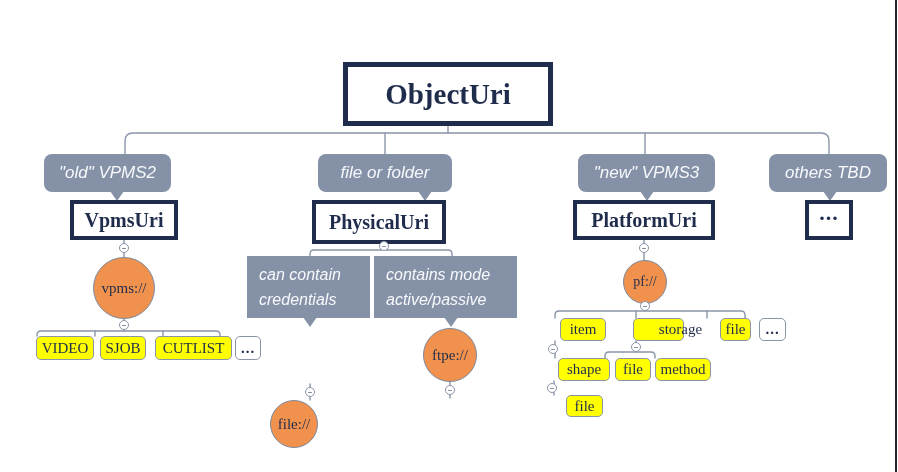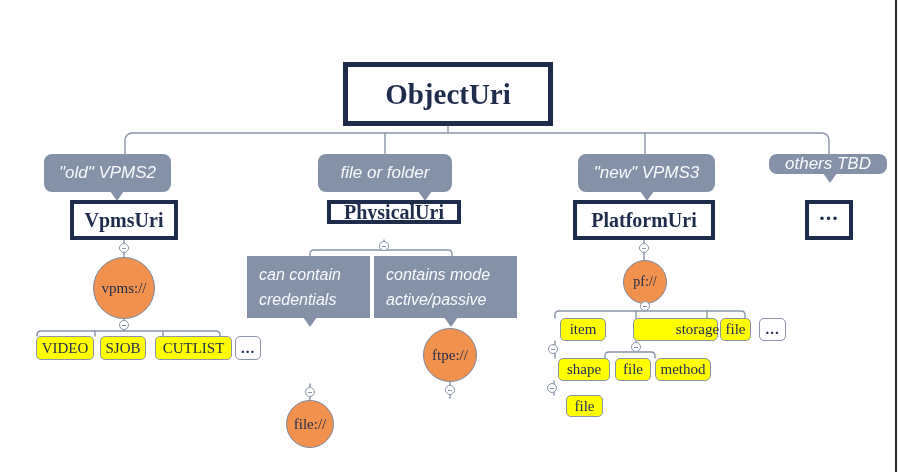--- a/index.html
+++ b/index.html
@@ -117,38 +117,38 @@
     <span>CUTLIST</span>
   </div>
   <div class="chip white" style="left:207px;top:336px;width:26px;">
     <span>...</span>
   </div>
 
   <div class="bubble" style="left:318px;top:154px;width:134px;height:38px;">
     <span>file or folder</span>
     <i class="tail" style="left:100px;"></i>
   </div>
-  <div class="navybox topic" style="left:327px;top:200px;width:134px;height:24px;">
+  <div class="navybox topic" style="left:312px;top:200px;width:134px;height:44px;">
     <span>PhysicalUri</span>
   </div>
   <div class="toggle" style="left:379px;top:241px;"></div>
 
   <div class="infobox" style="left:247px;top:256px;width:123px;height:62px;">
     <span>can contain</span>
     <span>credentials</span>
     <i class="tail" style="left:56px;"></i>
   </div>
   <div class="infobox" style="left:374px;top:256px;width:143px;height:62px;">
     <span>contains mode</span>
     <span>active/passive</span>
     <i class="tail" style="left:70px;"></i>
   </div>
 
   <div class="toggle" style="left:305px;top:387px;"></div>
-  <div class="circle" style="left:286px;top:400px;width:48px;height:48px;">
+  <div class="circle" style="left:270px;top:400px;width:48px;height:48px;">
     <span>file://</span>
   </div>
 
   <div class="circle" style="left:423px;top:328px;width:54px;height:54px;">
     <span>ftpe://</span>
   </div>
   <div class="toggle" style="left:445px;top:385px;"></div>
 
   <div class="bubble" style="left:578px;top:154px;width:137px;height:38px;">
     <span>"new" VPMS3</span>
@@ -159,21 +159,21 @@
   </div>
   <div class="toggle" style="left:639px;top:243px;"></div>
   <div class="circle" style="left:623px;top:260px;width:44px;height:44px;font-size:14px;justify-content:center;">
     <span>pf://</span>
   </div>
   <div class="toggle" style="left:640px;top:301px;"></div>
 
   <div class="chip small" style="left:532px;top:318px;width:46px;">
     <span>item</span>
   </div>
-  <div class="chip small" style="left:605px;top:318px;width:85px;padding-left:44px;">
+  <div class="chip small" style="left:605px;top:318px;width:51px;padding-left:44px;">
     <span>storage</span>
   </div>
   <div class="chip small" style="left:692px;top:318px;width:31px;">
     <span>file</span>
   </div>
   <div class="chip white small" style="left:731px;top:318px;width:27px;">
     <span>...</span>
   </div>
 
   <div class="toggle" style="left:548px;top:344px;"></div>
@@ -187,21 +187,21 @@
   </div>
   <div class="chip small" style="left:627px;top:358px;width:56px;border-radius:6px;">
     <span>method</span>
   </div>
 
   <div class="toggle" style="left:547px;top:383px;"></div>
   <div class="chip small" style="left:538px;top:395px;width:37px;height:22px;">
     <span>file</span>
   </div>
 
-  <div class="bubble" style="left:769px;top:154px;width:118px;height:20px;">
+  <div class="bubble" style="left:769px;top:154px;width:118px;height:38px;">
     <span>others TBD</span>
     <i class="tail" style="left:54px;"></i>
   </div>
   <div class="navybox dotsbox" style="left:805px;top:200px;width:48px;height:40px;">
     <span>...</span>
   </div>
 
   <div id="edge-right"></div>
 </div>
 

